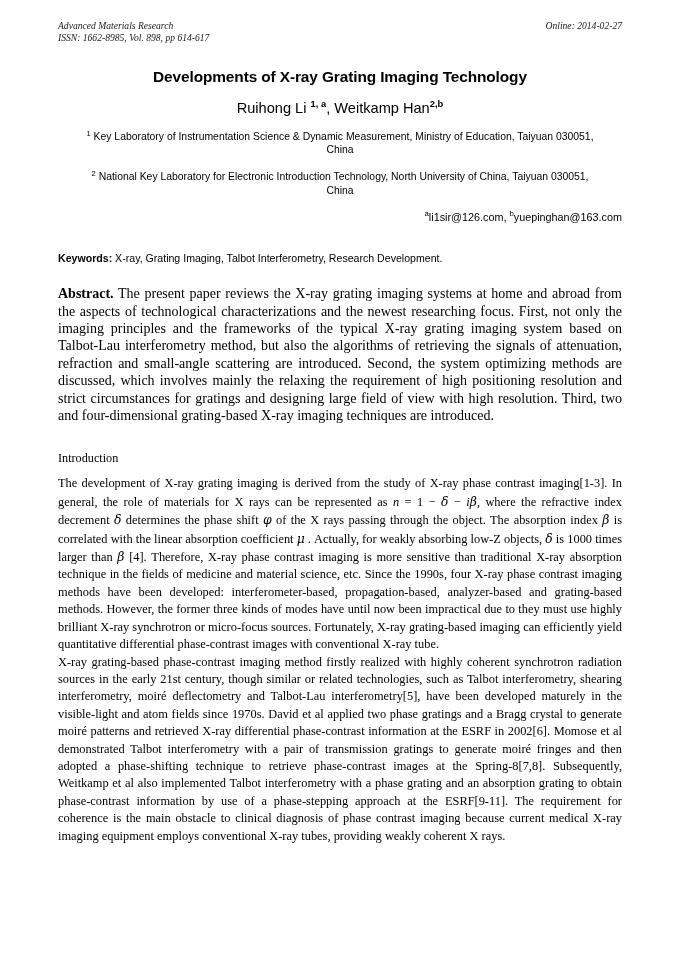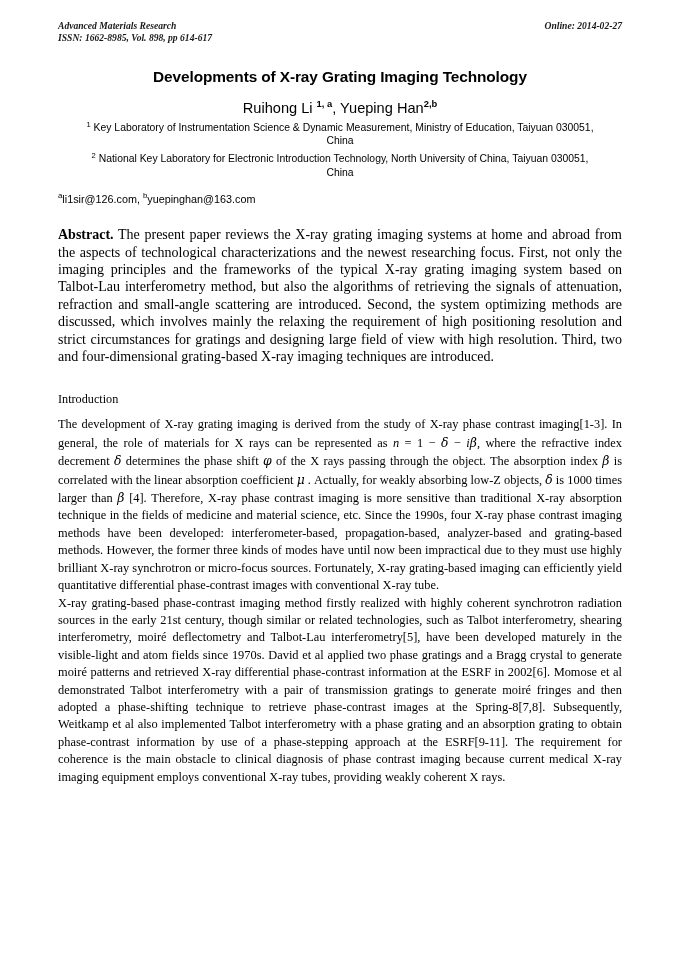--- a/index.html
+++ b/index.html
@@ -39,21 +39,21 @@
     line-height: 12.4px;
     color: #1a1a1a;
     position: relative;
     margin-bottom: 0;
   }
   .jhead .row1 {
     display: flex;
     justify-content: space-between;
     align-items: baseline;
   }
-  .jhead .line { white-space: nowrap; font-weight: bold; }
+  .jhead .line { white-space: nowrap; }
 
   
   .title {
     font-family: "Liberation Sans", sans-serif;
     font-weight: bold;
     font-size: 15.4px;
     line-height: 19px;
     text-align: center;
     margin-top: 22px;
     letter-spacing: -0.1px;
@@ -68,30 +68,30 @@
     margin-top: 13px;
   }
   .authors sup { font-size: 9.4px; vertical-align: super; line-height: 0; font-weight: bold; }
 
   
   .affil {
     font-family: "Liberation Sans", sans-serif;
     font-size: 10.4px;
     line-height: 13.6px;
     text-align: center;
-    margin-top: 4px;
+    margin-top: 13px;
     padding: 0 28px;
   }
   .affil sup { font-size: 7.6px; vertical-align: super; line-height: 0; }
 
   .emails {
     font-family: "Liberation Sans", sans-serif;
     font-size: 10.8px;
     line-height: 14px;
-    text-align: left;
+    text-align: right;
     margin-top: 13px;
   }
   .emails sup { font-size: 7.8px; vertical-align: super; line-height: 0; }
 
   
   .keywords {
     font-family: "Liberation Sans", sans-serif;
     font-size: 10.6px;
     line-height: 14px;
     margin-top: 27px;
@@ -147,38 +147,41 @@
       <div class="row1">
         <span class="line">Advanced Materials Research</span>
         <span class="line">Online: 2014-02-27</span>
       </div>
       <div class="line">ISSN: 1662-8985, Vol. 898, pp 614-617</div>
     </div>
 
     <div class="title">Developments of X-ray Grating Imaging Technology</div>
 
     <div class="authors">
-      <span>Ruihong Li</span><span>&nbsp;</span><sup>1, a</sup><span>, </span><span>Yueping Han</span><sup>2,b</sup>
+      <span>Ruihong Li</span><span>&nbsp;</span><sup>1, a</sup><span>, </span><span>Weitkamp Han</span><sup>2,b</sup>
     </div>
 
     <div class="affil">
       <sup>1</sup>
       <span>Key Laboratory of Instrumentation Science &amp; Dynamic Measurement, Ministry of Education, Taiyuan 030051, China</span>
     </div>
 
     <div class="affil">
       <sup>2</sup>
       <span>National Key Laboratory for Electronic Introduction Technology, North University of China, Taiyuan 030051, China</span>
     </div>
 
     <div class="emails">
       <sup>a</sup><span>li1sir@126.com,</span>
       <sup>b</sup><span>yuepinghan@163.com</span>
     </div>
 
+    <div class="keywords">
+      <b>Keywords:</b><span> X-ray, Grating Imaging, Talbot Interferometry, Research Development.</span>
+    </div>
 
     <div class="abstract">
       <span class="lead">Abstract.</span><span> The present paper reviews the X-ray grating imaging systems at home and abroad from the aspects of technological characterizations and the newest researching focus. First, not only the imaging principles and the frameworks of the typical X-ray grating imaging system based on Talbot-Lau interferometry method, but also the algorithms of retrieving the signals of attenuation, refraction and small-angle scattering are introduced. Second, the system optimizing methods are discussed, which involves mainly the relaxing the requirement of high positioning resolution and strict circumstances for gratings and designing large field of view with high resolution. Third, two and four-dimensional grating-based X-ray imaging techniques are introduced.</span>
     </div>
 
     <div class="sect-head">Introduction</div>
 
     <div class="para"><span>The development of X-ray grating imaging is derived from the study of X-ray phase contrast imaging[1-3]. In general, the role of materials for X rays can be represented as </span><span class="nowrap"><span class="mi">n</span><span> = 1 − </span><span class="sym">δ</span><span> − </span><span class="mi">i</span><span class="sym">β</span></span><span>, where the refractive index decrement </span><span class="sym">δ</span><span> determines the phase shift </span><span class="sym">φ</span><span> of the X rays passing through the object. The absorption index </span><span class="sym">β</span><span> is correlated with the linear absorption coefficient </span><span class="sym">μ</span><span> . Actually, for weakly absorbing low-Z objects, </span><span class="sym">δ</span><span> is 1000 times larger than </span><span class="sym">β</span><span> [4]. Therefore, X-ray phase contrast imaging is more sensitive than traditional X-ray absorption technique in the fields of medicine and material science, etc. Since the 1990s, four X-ray phase contrast imaging methods have been developed: interferometer-based, propagation-based, analyzer-based and grating-based methods. However, the former three kinds of modes have until now been impractical due to they must use highly brilliant X-ray synchrotron or micro-focus sources. Fortunately, X-ray grating-based imaging can efficiently yield quantitative differential phase-contrast images with conventional X-ray tube.</span></div>
 
     <div class="para tight">X-ray grating-based phase-contrast imaging method  firstly realized with highly coherent synchrotron radiation sources in the early 21st century, though similar or related technologies, such as Talbot interferometry, shearing interferometry, moiré deflectometry and Talbot-Lau  interferometry[5], have been developed maturely in the  visible-light and atom fields since 1970s. David et al applied two phase gratings and a Bragg crystal to generate moiré patterns and retrieved X-ray differential phase-contrast information at the ESRF in 2002[6].  Momose et al demonstrated Talbot interferometry with a pair of transmission gratings to generate moiré fringes and then adopted a phase-shifting technique to retrieve phase-contrast images at the Spring-8[7,8]. Subsequently, Weitkamp et al also implemented Talbot interferometry with a phase grating and an absorption grating to obtain phase-contrast information by use of a phase-stepping approach at the ESRF[9-11]. The requirement for coherence is the main obstacle to clinical diagnosis of phase contrast imaging because current medical X-ray imaging equipment employs conventional X-ray tubes, providing weakly coherent X rays.</div>

